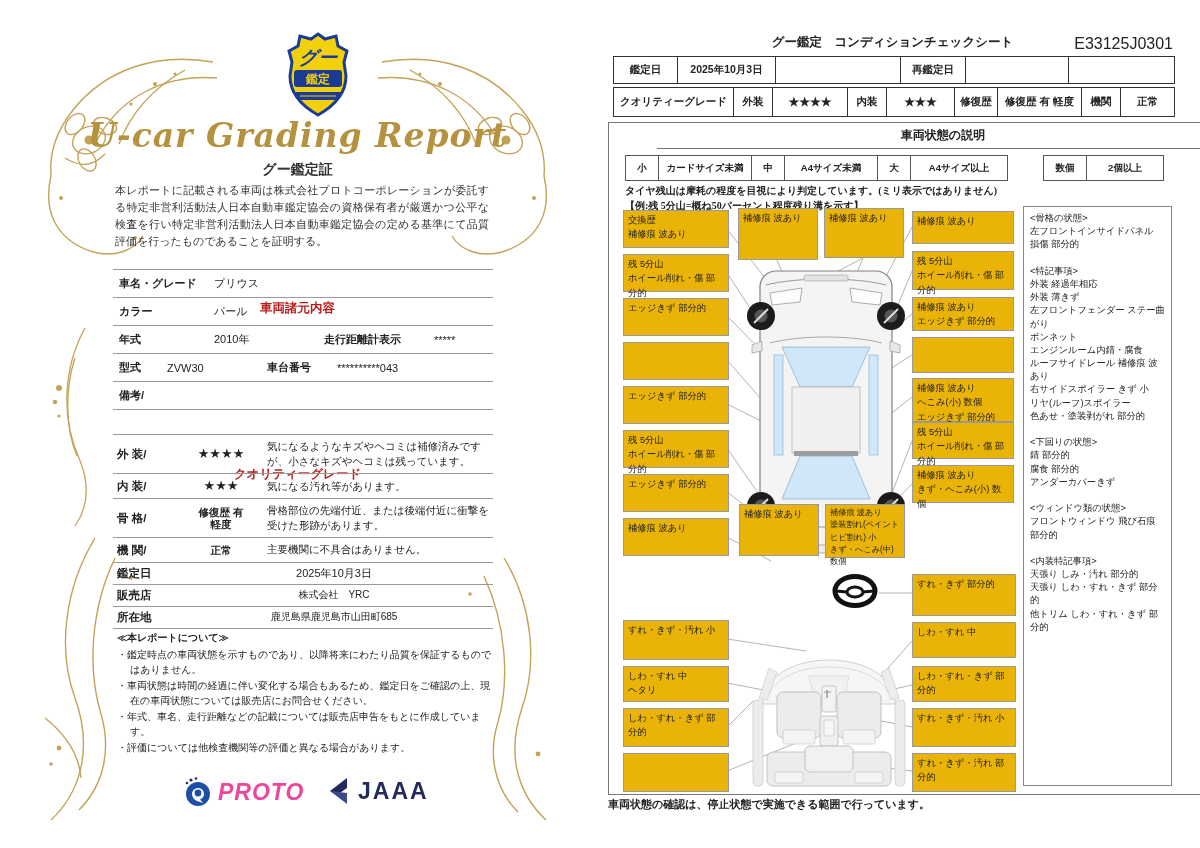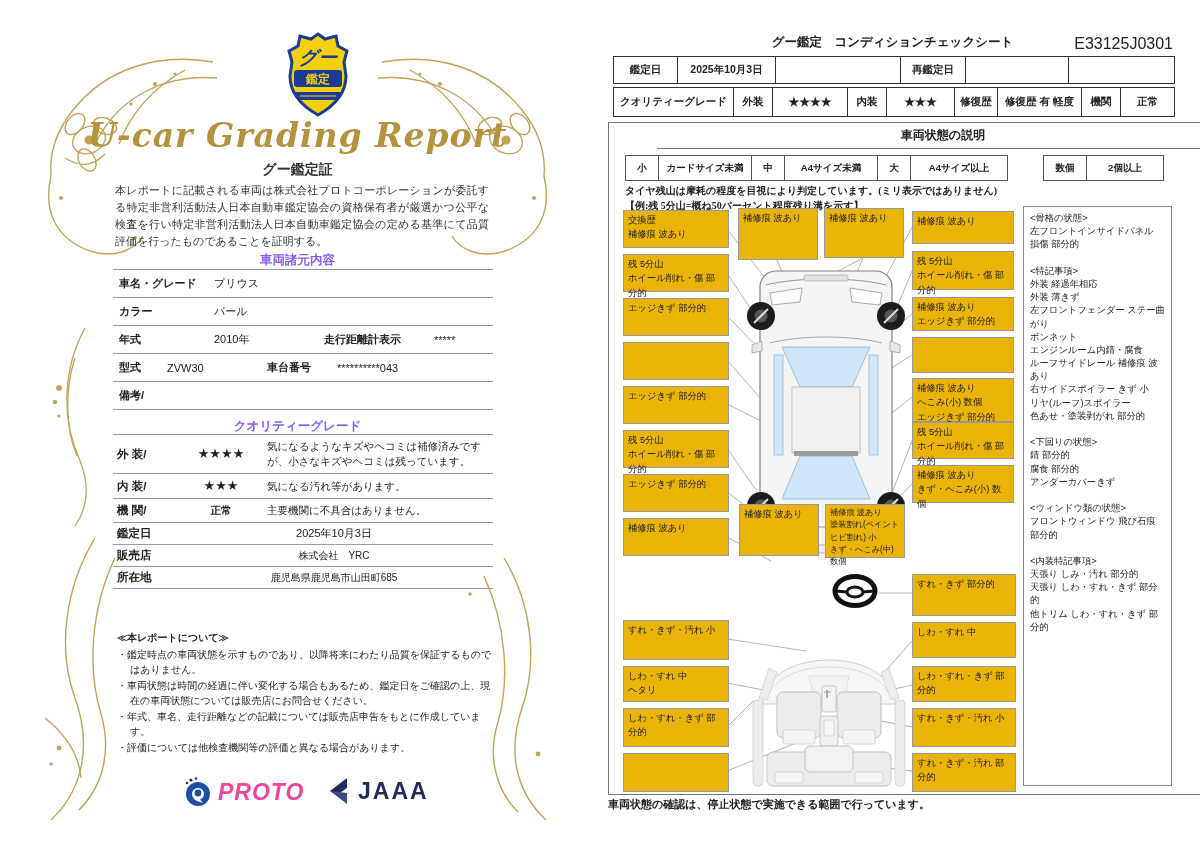--- a/index.html
+++ b/index.html
@@ -5,21 +5,21 @@
   html,body{margin:0;padding:0;background:#ffffff;}
   #canvas{position:relative;width:1200px;height:848px;background:#fff;overflow:hidden;
     font-family:"Liberation Sans",sans-serif;color:#222;}
   .abs{position:absolute;}
   
   #left-page{left:35px;top:28px;width:525px;height:800px;}
   .gr-title{width:100%;text-align:center;font-family:"DejaVu Serif",serif;font-style:italic;
     font-weight:bold;font-size:33px;color:#b5923e;letter-spacing:1px;}
   .cert-title{width:100%;text-align:center;font-size:14px;font-weight:bold;color:#333;}
   .intro{font-size:11px;line-height:1.55;color:#333;text-align:justify;}
-  .sec-title{width:100%;text-align:center;font-size:12.5px;font-weight:bold;color:#8b5cf6;}
+  .sec-title{width:100%;text-align:center;font-size:12.5px;font-weight:bold;color:#b91c1c;margin-top:48px;}
   .spec-table{border-top:1px solid #9a9a9a;}
   .spec-row{display:flex;align-items:center;border-bottom:1px solid #9a9a9a;height:27px;font-size:11px;}
   .spec-row .lab{font-weight:bold;width:95px;padding-left:6px;}
   .spec-row .val{width:110px;}
   .spec-row .lab2{font-weight:bold;width:110px;}
   .spec-row .val2{flex:1;}
   .q-row{display:grid;grid-template-columns:62px 92px 1fr;align-items:center;
     border-bottom:1px solid #9a9a9a;font-size:10.5px;padding:4px 0;}
   .q-row .lab{font-weight:bold;font-size:11.5px;padding-left:4px;}
   .q-row .grade{text-align:center;font-size:13px;white-space:pre-line;line-height:1.2;}
@@ -183,20 +183,26 @@
         <span class="lab">外 装/</span>
         <span class="grade">★★★★</span>
         <span class="desc">気になるようなキズやヘコミは補修済みですが、小さなキズやヘコミは残っています。</span>
       </div>
       <div class="q-row">
         <span class="lab">内 装/</span>
         <span class="grade">★★★</span>
         <span class="desc">気になる汚れ等があります。</span>
       </div>
       <div class="q-row">
+        <span class="lab">骨 格/</span>
+        <span class="grade small">修復歴 有
+軽度</span>
+        <span class="desc">骨格部位の先端付近、または後端付近に衝撃を受けた形跡があります。</span>
+      </div>
+      <div class="q-row">
         <span class="lab">機 関/</span>
         <span class="grade small">正常</span>
         <span class="desc">主要機関に不具合はありません。</span>
       </div>
       <div class="info-row">
         <span class="lab">鑑定日</span>
         <span class="val">2025年10月3日</span>
       </div>
       <div class="info-row">
         <span class="lab">販売店</span>

